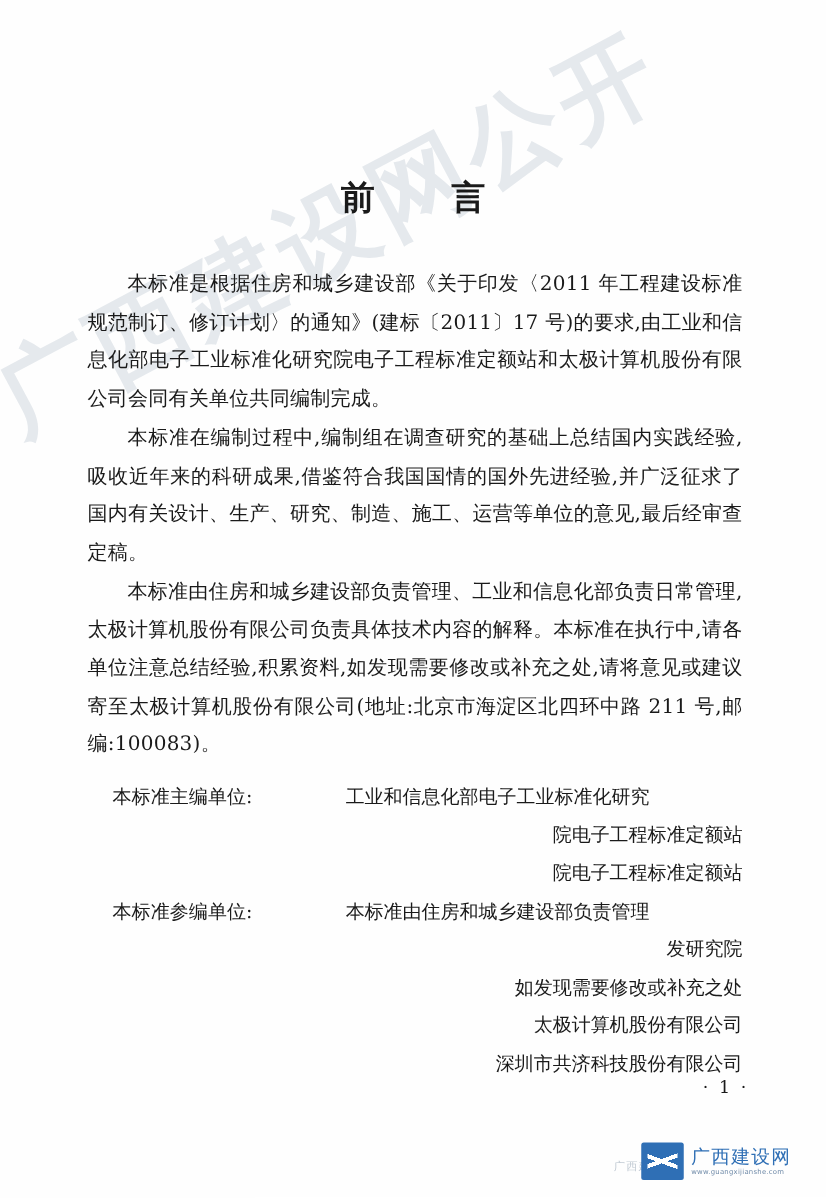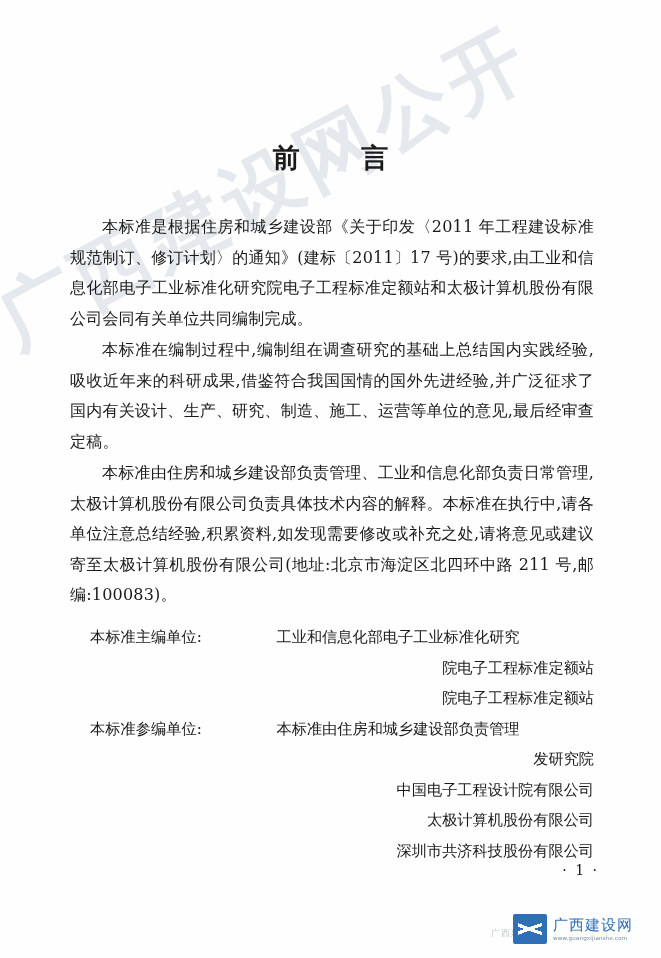--- a/index.html
+++ b/index.html
@@ -217,21 +217,21 @@
         <span>准</span>
         <span>参</span>
         <span>编</span>
         <span>单</span>
         <span>位</span>
         <span>:</span>
       </span>
       <span class="credit-value">本标准由住房和城乡建设部负责管理</span>
     </div>
     <div class="credit-cont">发研究院</div>
-    <div class="credit-cont">中国电子工程设计院有限公司</div>
+    <div class="credit-cont">如发现需要修改或补充之处</div>
     <div class="credit-cont">太极计算机股份有限公司</div>
     <div class="credit-cont">深圳市共济科技股份有限公司</div>
 
   </div>
 
   <div class="page-number">· 1 ·</div>
 
   <div class="footer-stamp">广西建设网</div>
 
   <div class="footer-logo">

